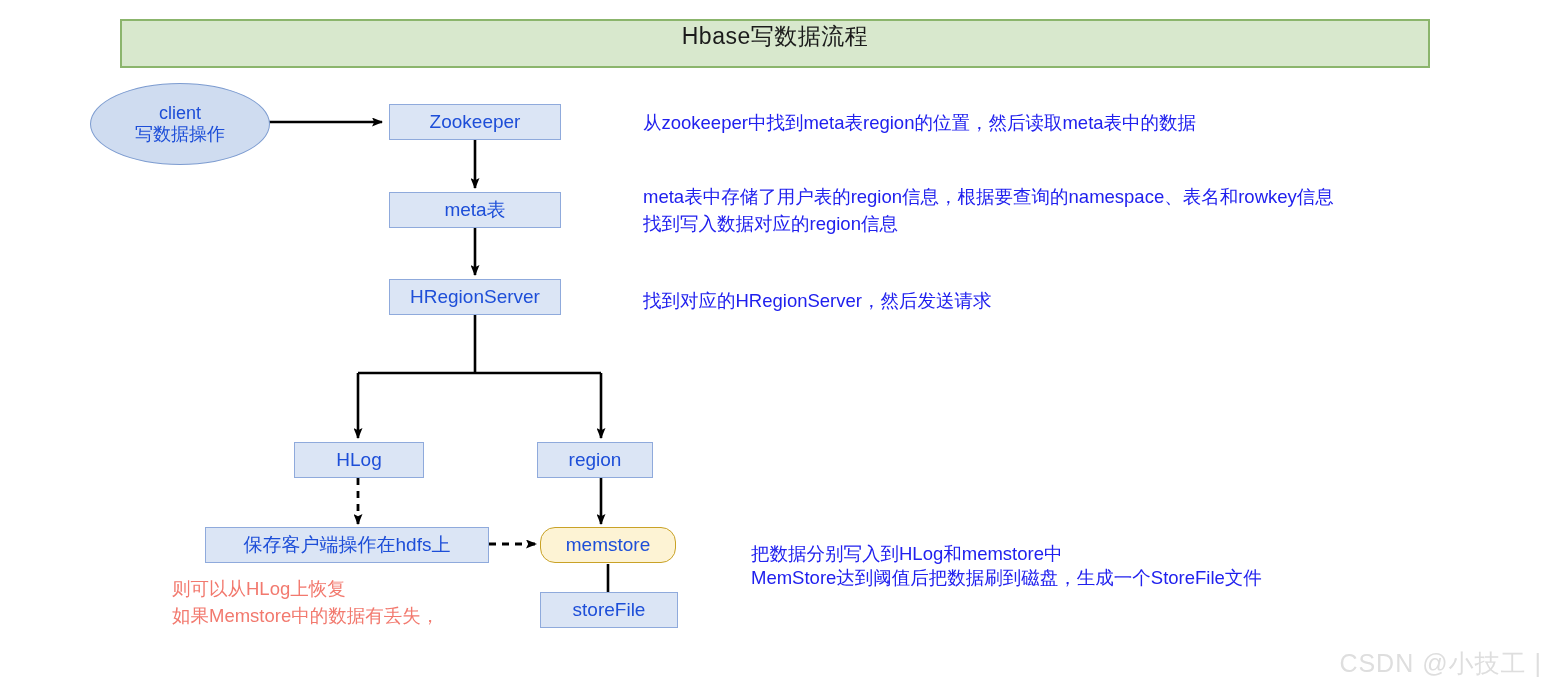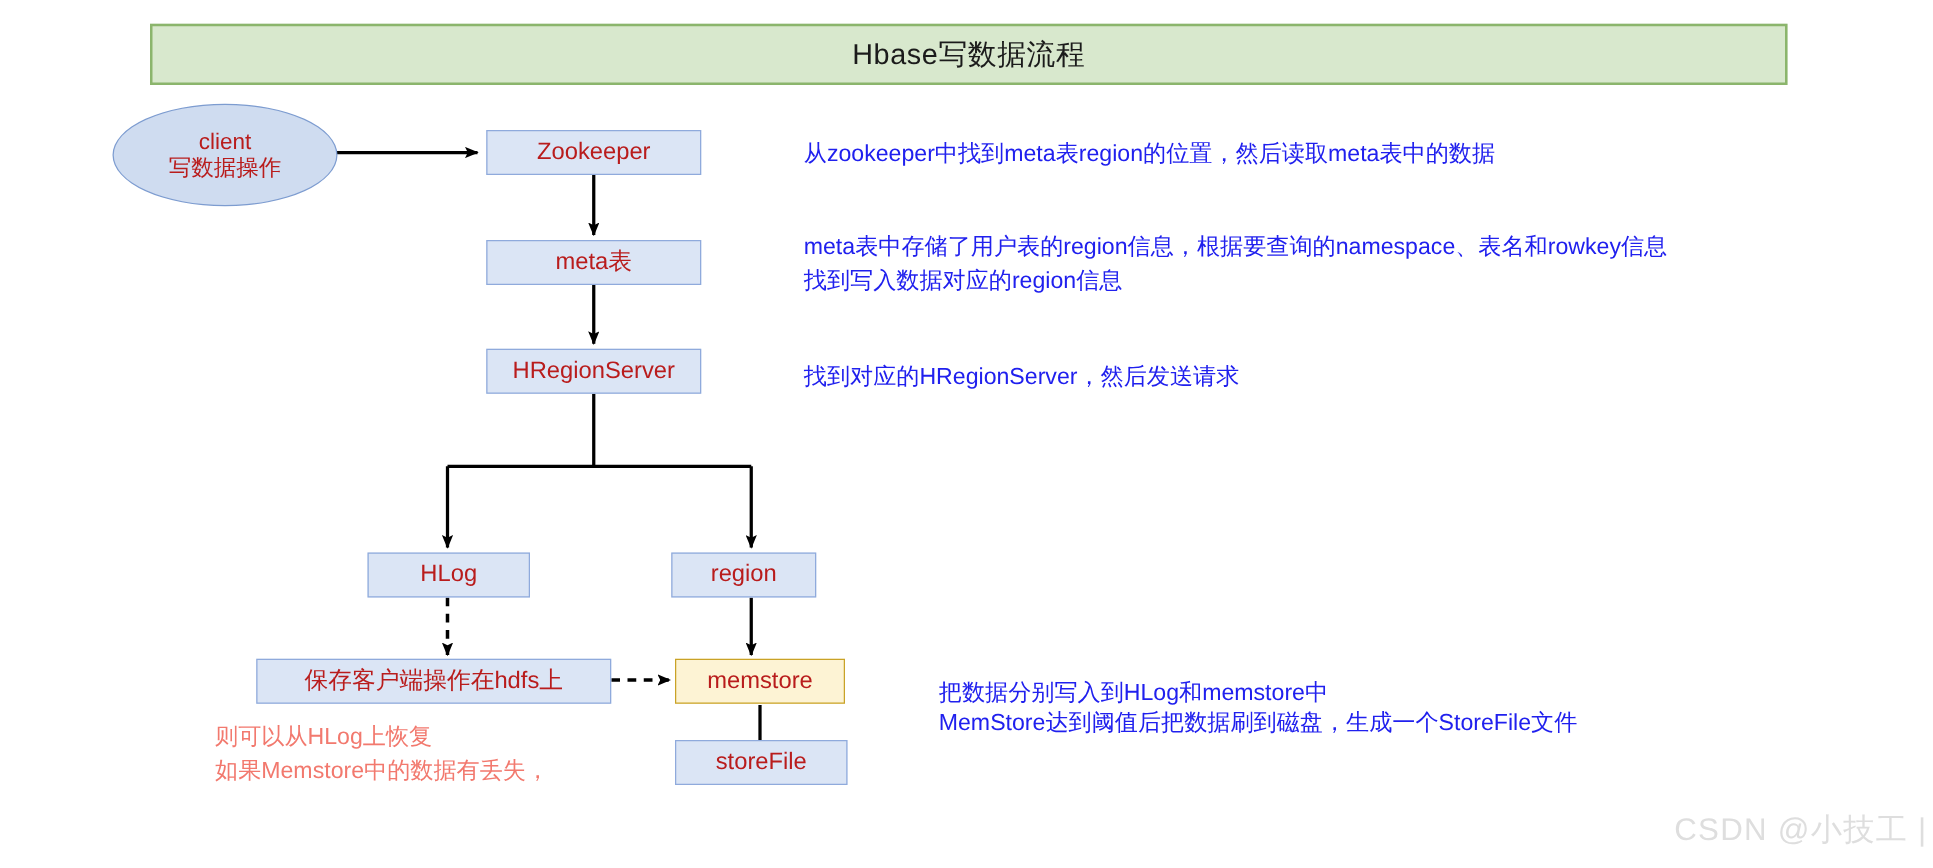--- a/index.html
+++ b/index.html
@@ -24,38 +24,37 @@
   .title-banner {
     position: absolute;
     left: 120px;
     top: 19px;
     width: 1310px;
     height: 49px;
     background: #d8e8cd;
     border: 2px solid #8bb56c;
     box-sizing: border-box;
     display: flex;
-    align-items: center;
     justify-content: center;
   }
   .title-banner .title-text {
     font-size: 23px;
     color: #1b1b1b;
     letter-spacing: 0.5px;
   }
   
   .node {
     position: absolute;
     box-sizing: border-box;
     display: flex;
     align-items: center;
     justify-content: center;
     background: #dbe5f5;
     border: 1.5px solid #8faadc;
-    color: #b91c1c;
+    color: #1d4ed8;
     font-size: 19px;
     line-height: 1.15;
     white-space: nowrap;
   }
   .node.ellipse {
     border-radius: 50%;
     flex-direction: column;
     background: #cfdcf0;
     border: 1.5px solid #7d9cd0;
     font-size: 18px;
@@ -144,21 +143,21 @@
 </div>
 
 <div class="node" style="left:537px; top:442px; width:116px; height:36px;">
   <span>region</span>
 </div>
 
 <div class="node" style="left:205px; top:527px; width:284px; height:36px;text-align:right;">
   <span>保存客户端操作在hdfs上</span>
 </div>
 
-<div class="node accent" style="left:540px; top:527px; width:136px; height:36px;">
+<div class="node accent" style="left:540px; top:527px; width:136px; height:36px;border-radius:15px;">
   <span>memstore</span>
 </div>
 
 <div class="node" style="left:540px; top:592px; width:138px; height:36px;">
   <span>storeFile</span>
 </div>
 
 <div class="anno" style="left:643px; top:110px;">
   <span class="ln">从zookeeper中找到meta表region的位置，然后读取meta表中的数据</span>
 </div>

